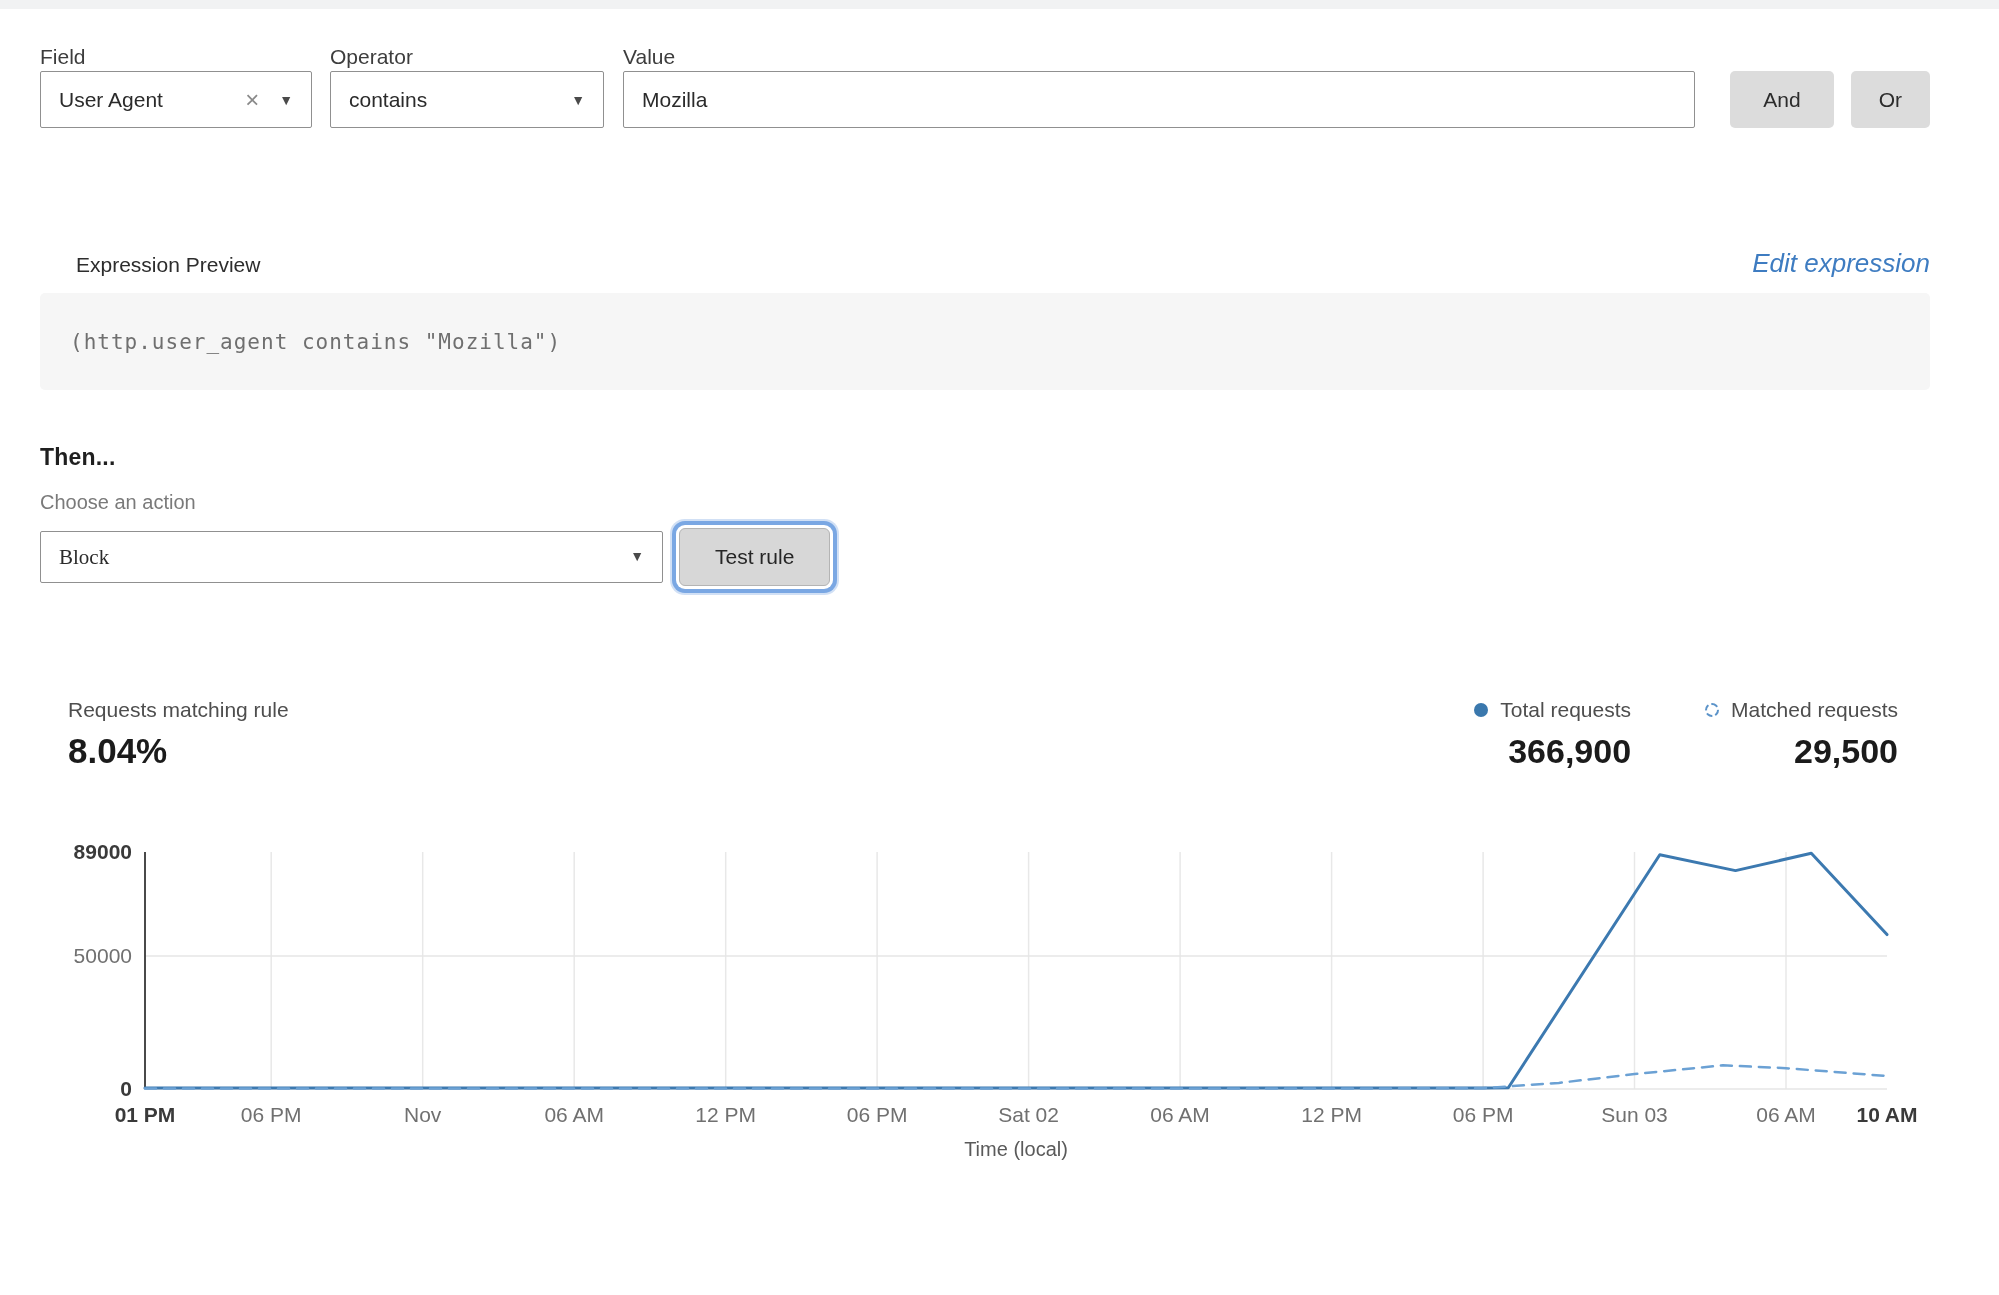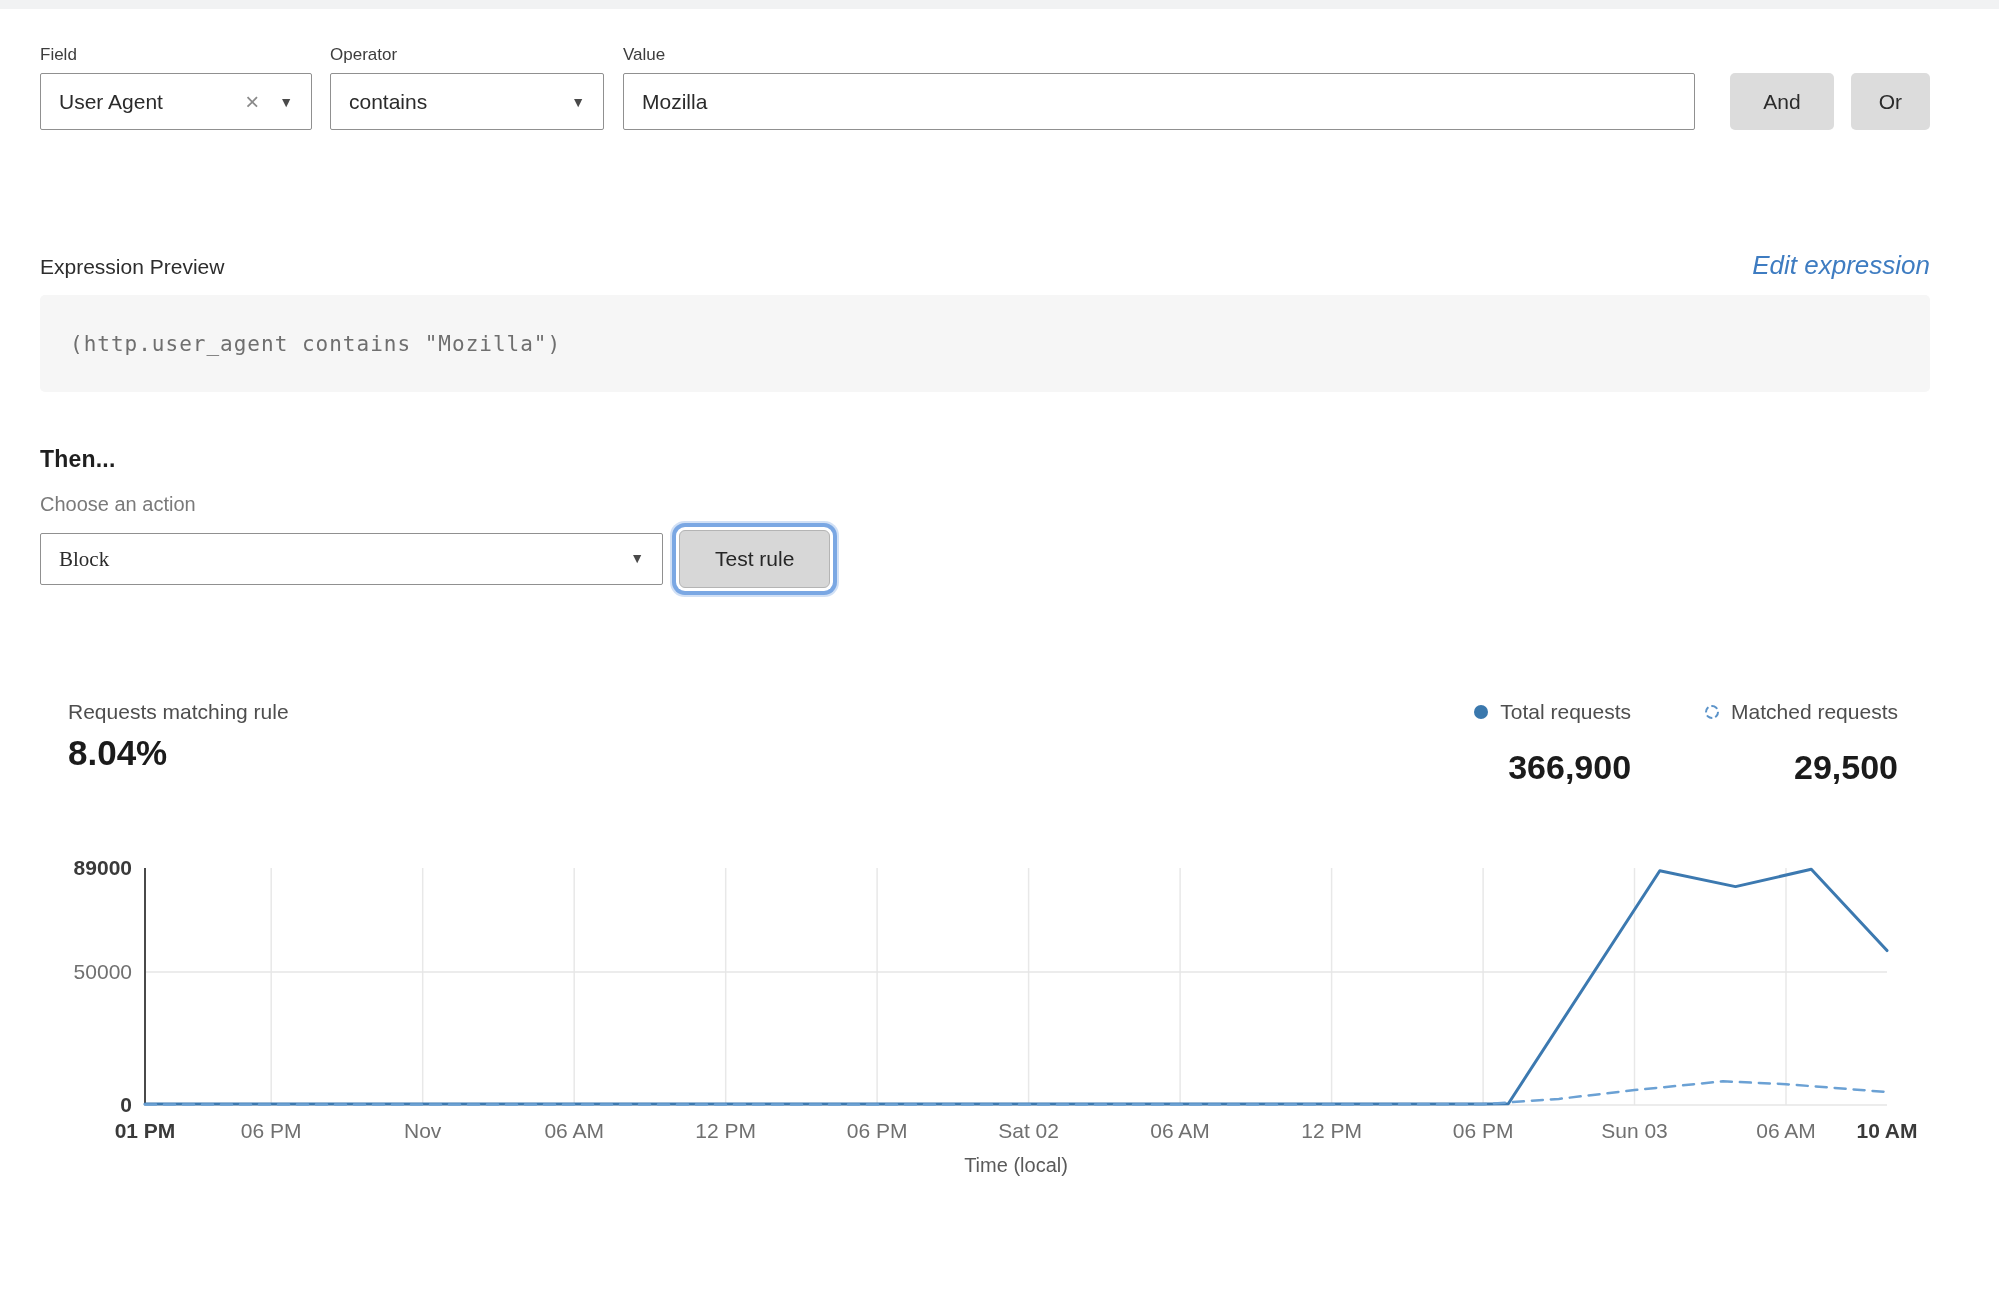--- a/index.html
+++ b/index.html
@@ -12,21 +12,21 @@
   }
   .top-strip { height:9px; background:#f1f2f3; }
   .container { padding:0 69px 0 40px; }
 
   .section-title {
     margin:28px 0 0; font-size:23px; font-weight:700; color:#1f1f1f; letter-spacing:.2px;
   }
 
   
   .match-row { display:flex; align-items:flex-end; margin-top:36px; }
-  .col label { display:block; font-size:17px; color:#3d3d3d; margin-bottom:8px; }
+  .col label { display:block; font-size:21px; color:#3d3d3d; margin-bottom:2px; }
   .field-col { width:272px; }
   .op-col   { width:274px; margin-left:18px; }
   .value-col{ flex:1; margin-left:19px; }
   .select, .text-input {
     height:57px; border:1.5px solid #909090; border-radius:2px; background:#fff;
     display:flex; align-items:center; padding:0 18px; font-size:21px; color:#2b2b2b;
     width:100%;
   }
   .select { justify-content:space-between; cursor:pointer; }
   .select-icons { display:flex; align-items:center; gap:20px; }
@@ -35,21 +35,21 @@
   .text-input { font-family:"Liberation Sans", sans-serif; outline:none; }
   .andor { display:flex; gap:17px; margin-left:35px; }
   .btn-gray {
     height:57px; background:#dcdcdc; border:none; border-radius:5px;
     font-size:21px; color:#2c2c2c; font-family:inherit; cursor:pointer;
   }
   .btn-and { padding:0 33px; }
   .btn-or  { padding:0 28px; }
 
   
-  .expr-head { display:flex; justify-content:space-between; align-items:baseline; margin-top:120px; }
+  .expr-head { display:flex; justify-content:space-between; align-items:baseline; margin-top:120px;margin-left:36px; }
   .expr-label { font-size:21px; color:#2d2d2d; }
   .edit-link { font-size:26px; color:#3e7cc1; text-decoration:none; cursor:pointer;font-style:italic; }
   .code-box {
     margin-top:14px; background:#f6f6f6; border-radius:5px; height:97px;
     display:flex; align-items:center; padding:0 30px;
   }
   .code {
     font-family:"DejaVu Sans Mono","Liberation Mono",monospace;
     font-size:21px; color:#6f6f6f; letter-spacing:1px;
   }
@@ -68,21 +68,21 @@
 
   
   .stats-row { display:flex; align-items:flex-start; margin-top:112px; padding-left:28px; }
   .stat-label { font-size:21px; color:#4e4e4e; }
   .stat-value { font-size:35px; font-weight:700; color:#1b1b1b; margin-top:9px; }
   .legend-wrap { margin-left:auto; display:flex; gap:74px; padding-right:32px; }
   .legend-block { display:flex; flex-direction:column; align-items:flex-end; }
   .legend-line { display:flex; align-items:center; gap:12px; font-size:21px; color:#4e4e4e; }
   .dot { width:14px; height:14px; border-radius:50%; background:#3a78ad; }
   .dashed-circle { width:14px; height:14px; border-radius:50%; border:2px dashed #5b93c9; }
-  .legend-value { font-size:34px; font-weight:700; color:#1b1b1b; margin-top:24px;text-align:center; }
+  .legend-value { font-size:34px; font-weight:700; color:#1b1b1b; margin-top:10px;text-align:center; }
 
   
   .chart-wrap { margin-top:58px; }
   svg text { font-family:"Liberation Sans", sans-serif; }
 </style>
 </head>
 <body>
 
 <div class="top-strip"></div>
 

